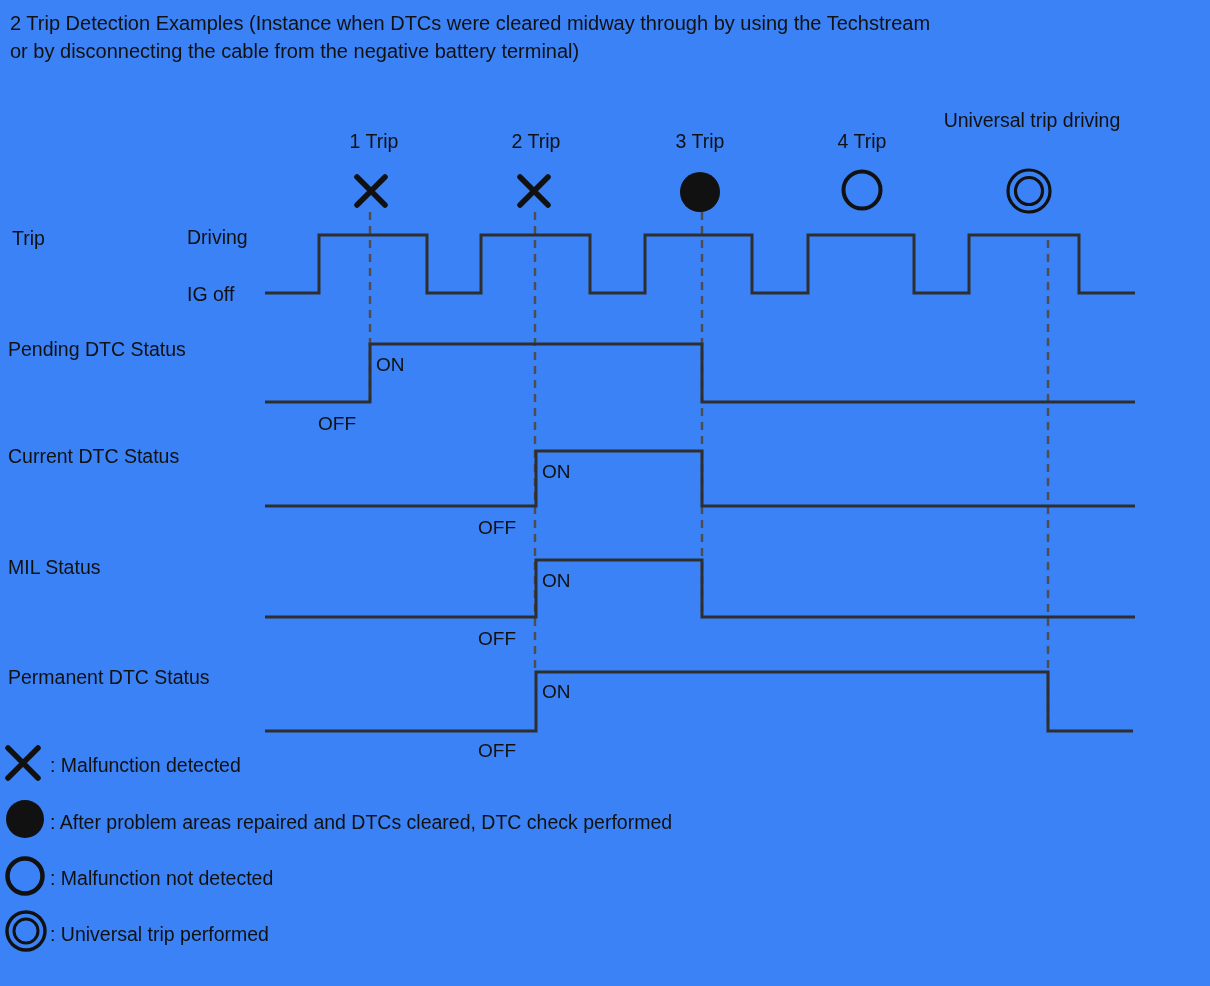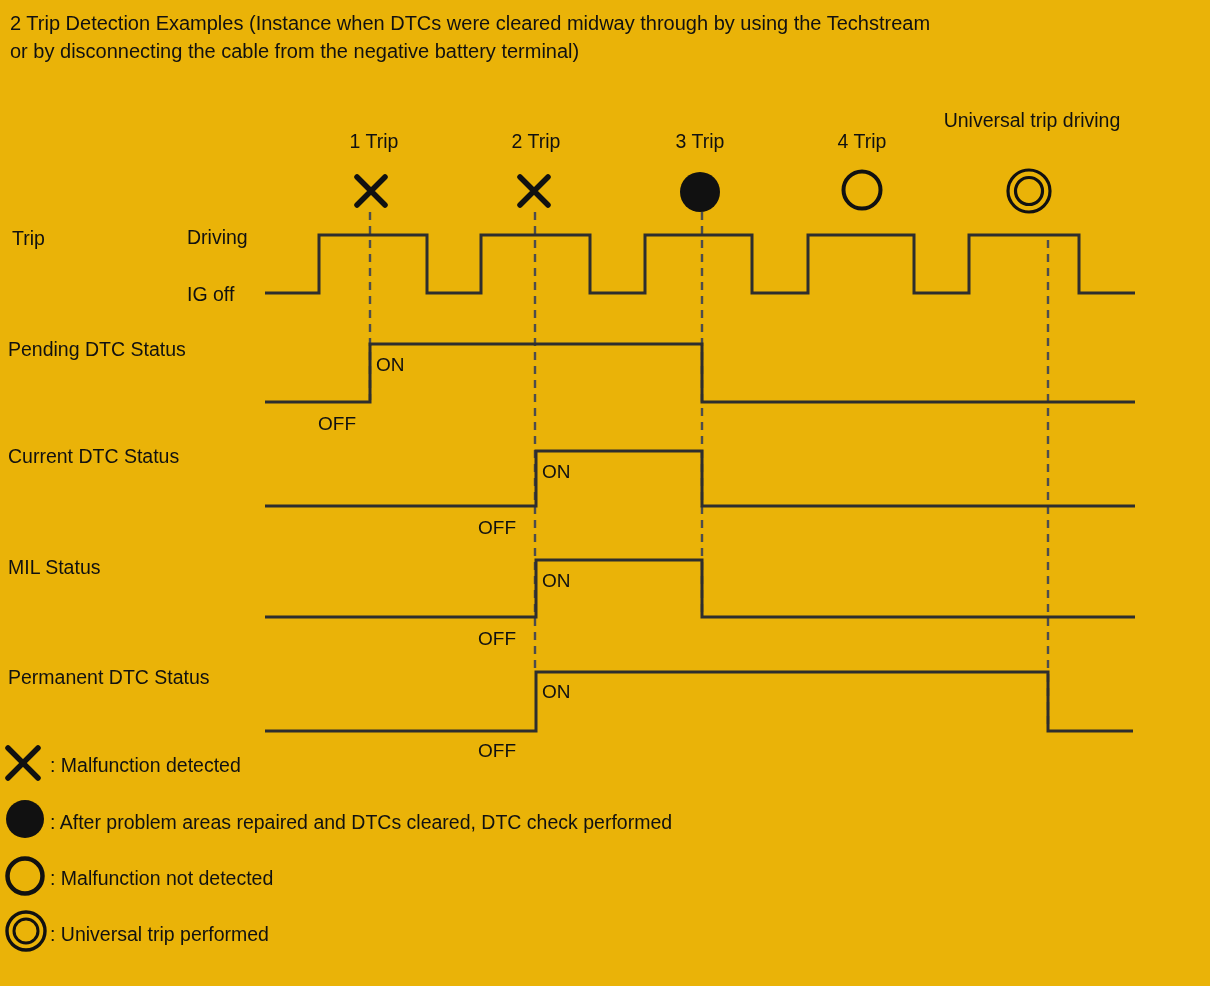--- a/index.html
+++ b/index.html
@@ -1,19 +1,19 @@
 <!DOCTYPE html>
 <html><head>
 <meta charset="utf-8">
 <style>
   html,body{margin:0;padding:0;background:#ffffff;}
   .canvas{
     position:relative;
     width:1210px;height:986px;
-    background:#eab308;
+    background:#3b82f6;
     font-family:"Liberation Sans",sans-serif;
     overflow:hidden;
   }
   svg{display:block;}
   text{
     font-family:"Liberation Sans",sans-serif;
     fill:#111111;
   }
   .t-title{font-size:20px;}
   .t-col{font-size:19.5px;}

